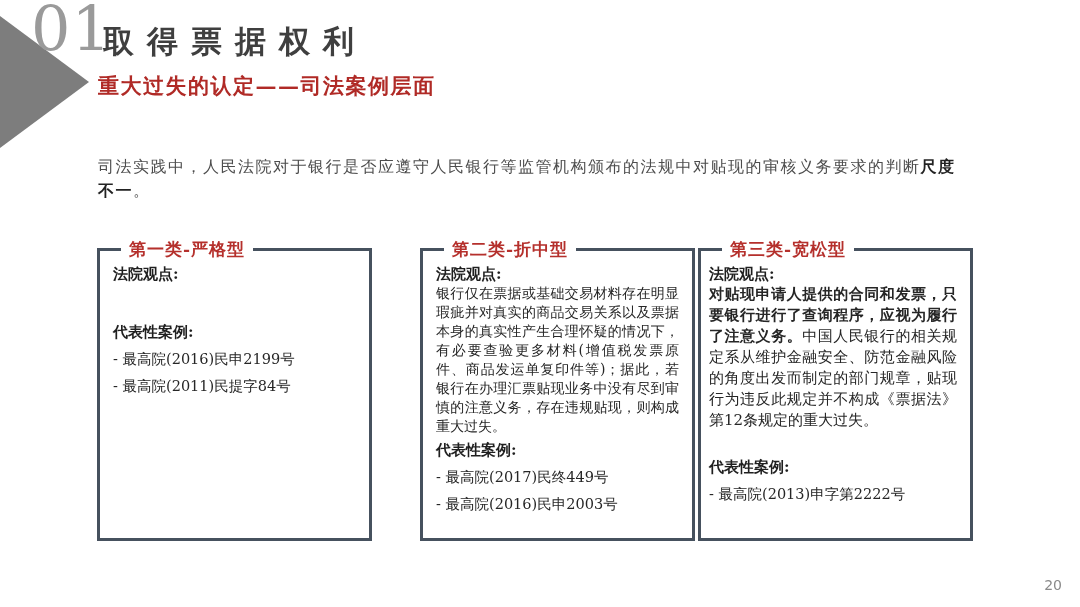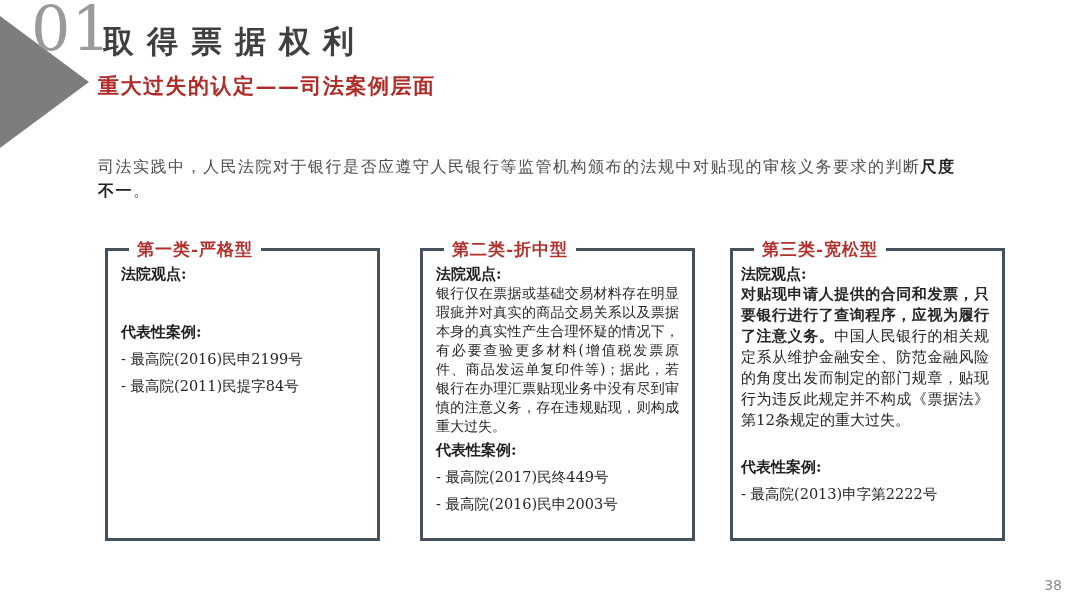--- a/index.html
+++ b/index.html
@@ -68,23 +68,23 @@
   
   .case-box {
     position: absolute;
     top: 248px;
     width: 275px;
     height: 293px;
     border: 3px solid #46515e;
     background: #ffffff;
     padding: 13px 13px 8px 13px;
   }
-  .case-box.pos-0 { left: 105px; }
+  .case-box.pos-0 { left: 97px; }
   .case-box.pos-1 { left: 420px; }
-  .case-box.pos-2 { left: 730px; padding-left: 8px; }
+  .case-box.pos-2 { left: 698px; padding-left: 8px; }
 
   .box-title {
     position: absolute;
     top: -14px; left: 21px;
     background: #ffffff;
     padding: 0 8px;
     font-size: 17px;
     font-weight: bold;
     color: #b5302c;
     letter-spacing: 1px;
@@ -163,13 +163,13 @@
 </div>
 
 <div class="case-box pos-2">
   <div class="box-title">第三类-宽松型</div>
   <div class="opinion-label">法院观点:</div>
   <div class="opinion-text"><span class="lead-bold">对贴现申请人提供的合同和发票，只要银行进行了查询程序，应视为履行了注意义务。</span><span>中国人民银行的相关规定系从维护金融安全、防范金融风险的角度出发而制定的部门规章，贴现行为违反此规定并不构成《票据法》第12条规定的重大过失。</span></div>
   <div class="cases-label">代表性案例:</div>
   <div class="case-item">- 最高院(2013)申字第2222号</div>
 </div>
 
-<div class="page-number">38</div>
+<div class="page-number">20</div>
 
 </body></html>

